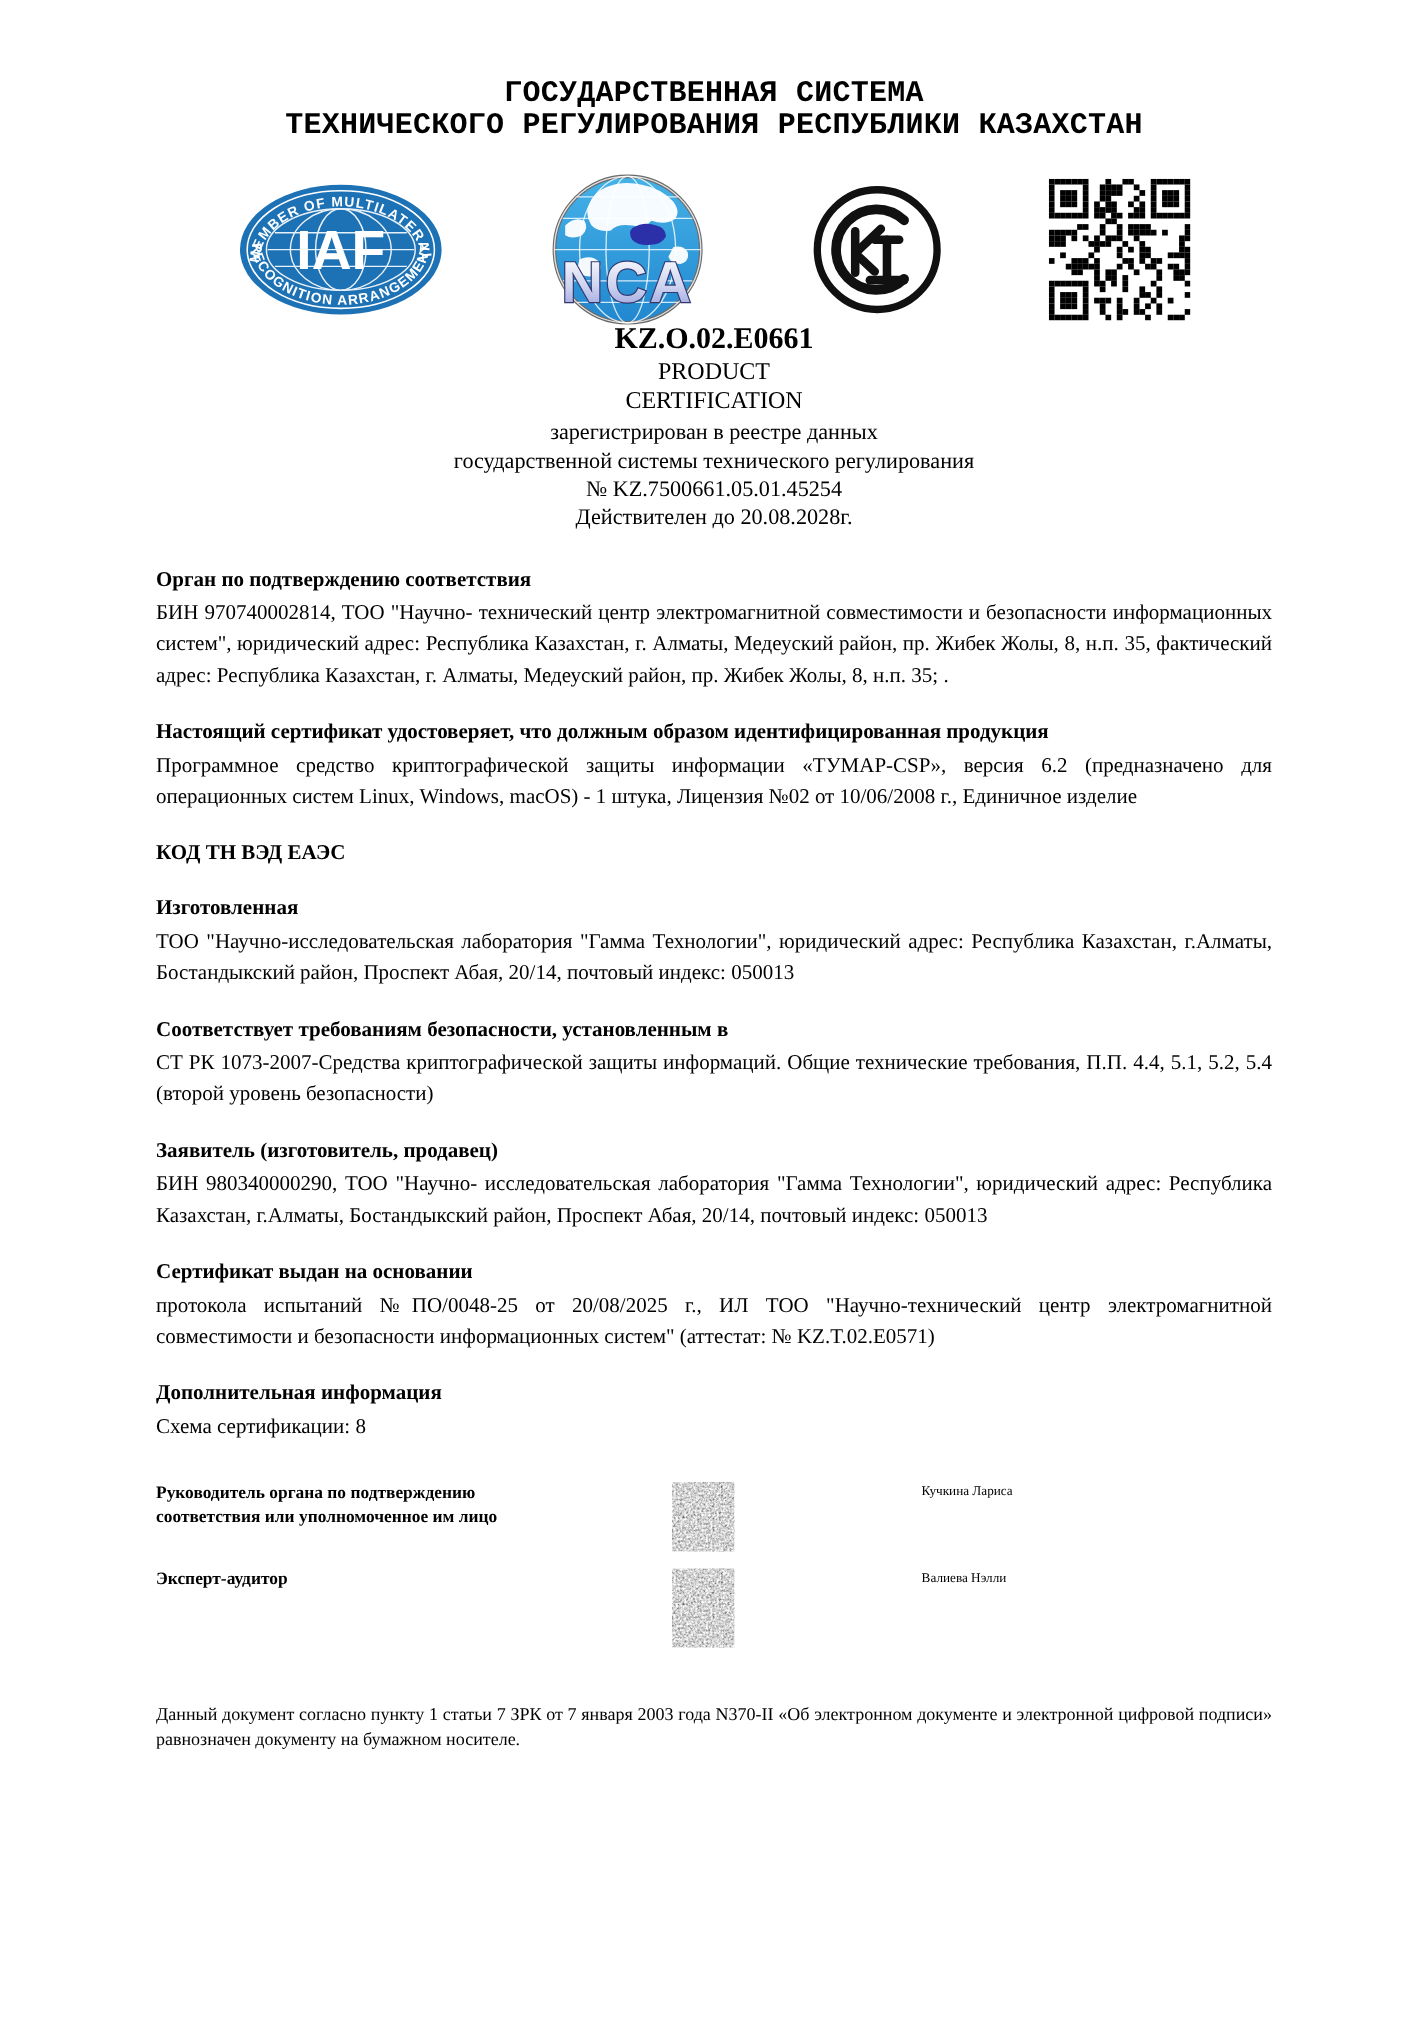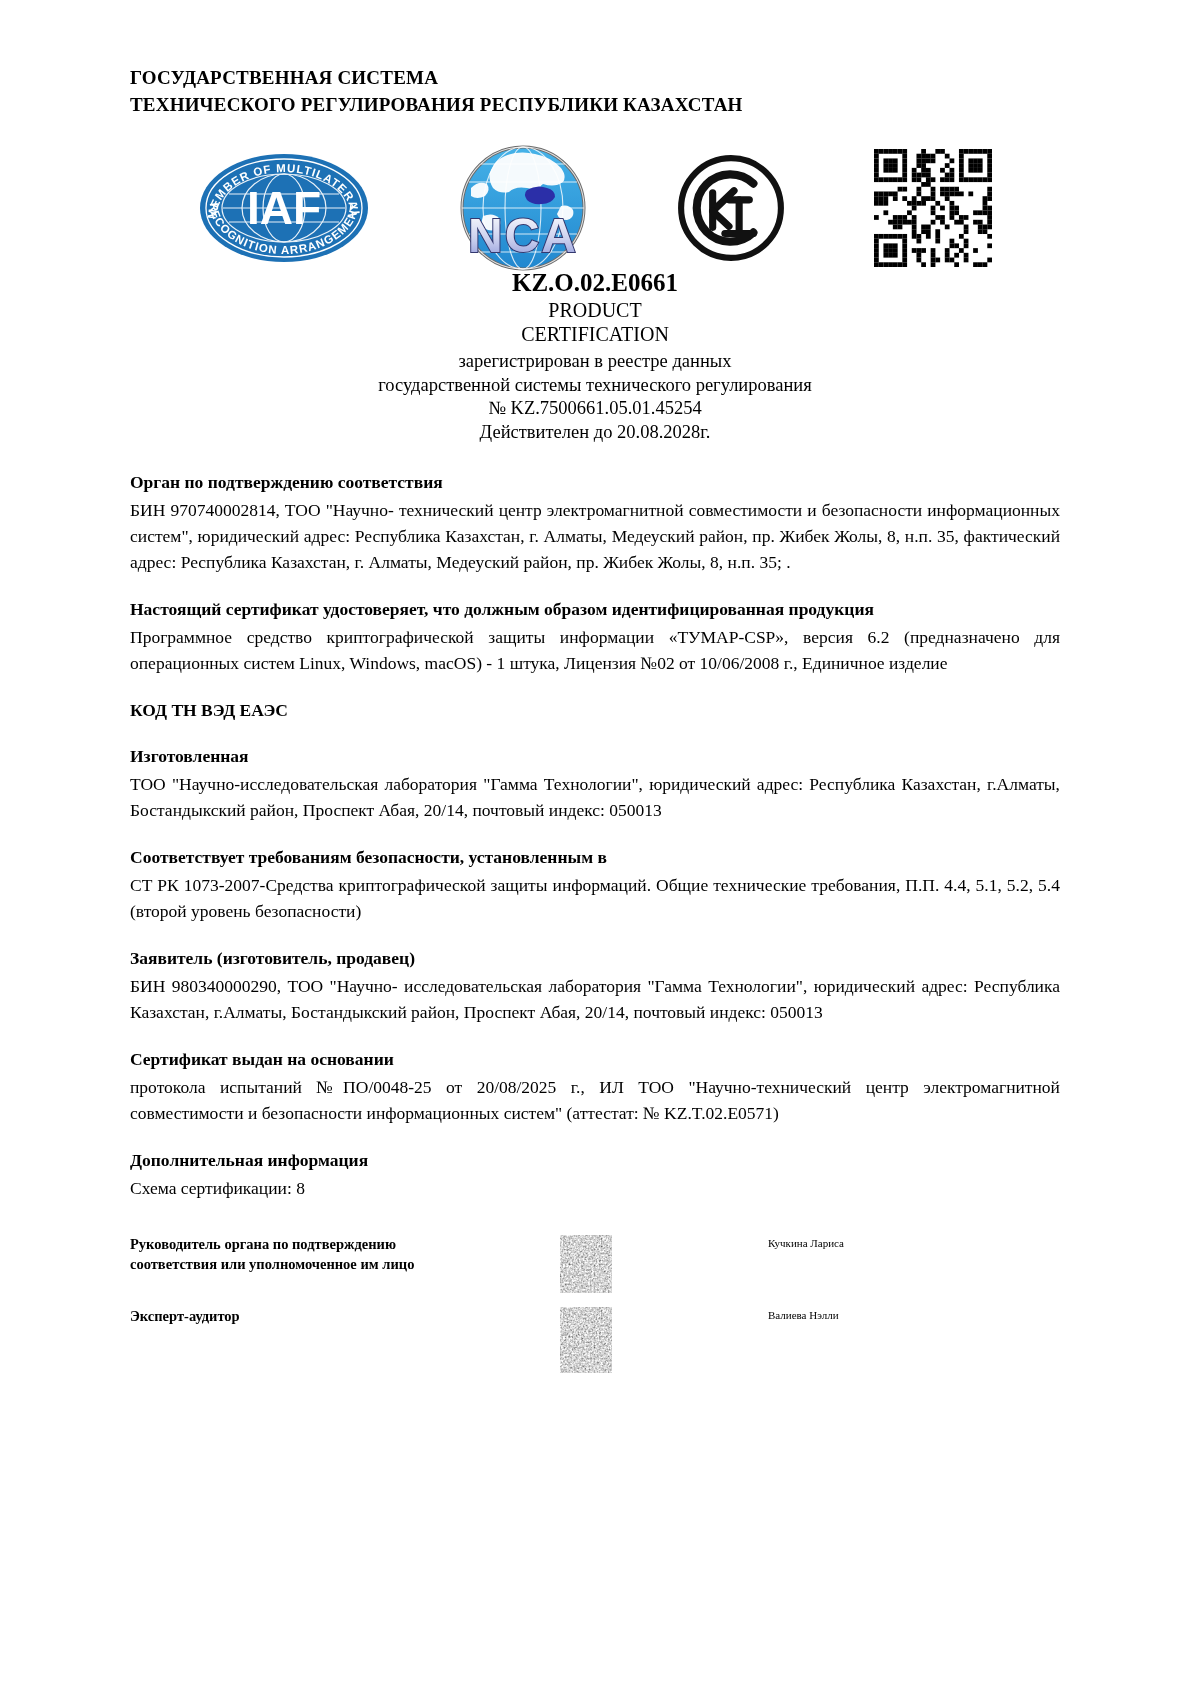--- a/index.html
+++ b/index.html
@@ -4,22 +4,22 @@
 <style>
   * { box-sizing: border-box; }
   html,body { margin:0; padding:0; background:#e8e8e8; }
   .page {
     width:1190px; height:1683px; margin:0 auto; background:#ffffff;
     position:relative; font-family:"Liberation Serif", serif; color:#000;
     overflow:hidden;
   }
   .content { padding:0 130px; }
   .doc-header {
-    text-align:left; padding-top:64px; font-weight:bold;
-    font-size:19px; line-height:27px; letter-spacing:.2px;
+    text-align:center; padding-top:64px; font-weight:bold;
+    font-size:25px; line-height:27px; letter-spacing:.2px;font-family:Liberation Mono, monospace;
   }
   .logos {
     display:flex; align-items:center; justify-content:space-between;
     margin:30px 68px 0 68px; height:120px;
   }
   .certcode { text-align:center; margin-top:0; }
   .certcode .code { font-weight:bold; font-size:25px; line-height:30px; }
   .certcode .certline { font-size:20px; line-height:24px; }
   .doc-title {
     text-align:center; margin-top:16px; font-weight:bold;
@@ -478,14 +478,15 @@
         <div class="sig-label">Эксперт-аудитор</div>
         <div class="sig-stamp">
           <svg width="52" height="66">
               <rect width="52" height="66" filter="url(#stampNoise)"></rect>
             </svg>
         </div>
         <div class="sig-name">Валиева Нэлли</div>
       </div>
     </div>
 
+    <div class="doc-footer">Данный документ согласно пункту 1 статьи 7 ЗРК от 7 января 2003 года N370-II «Об электронном документе и электронной цифровой подписи» равнозначен документу на бумажном носителе.</div>
   </div>
 </div>
 
 </body></html>

